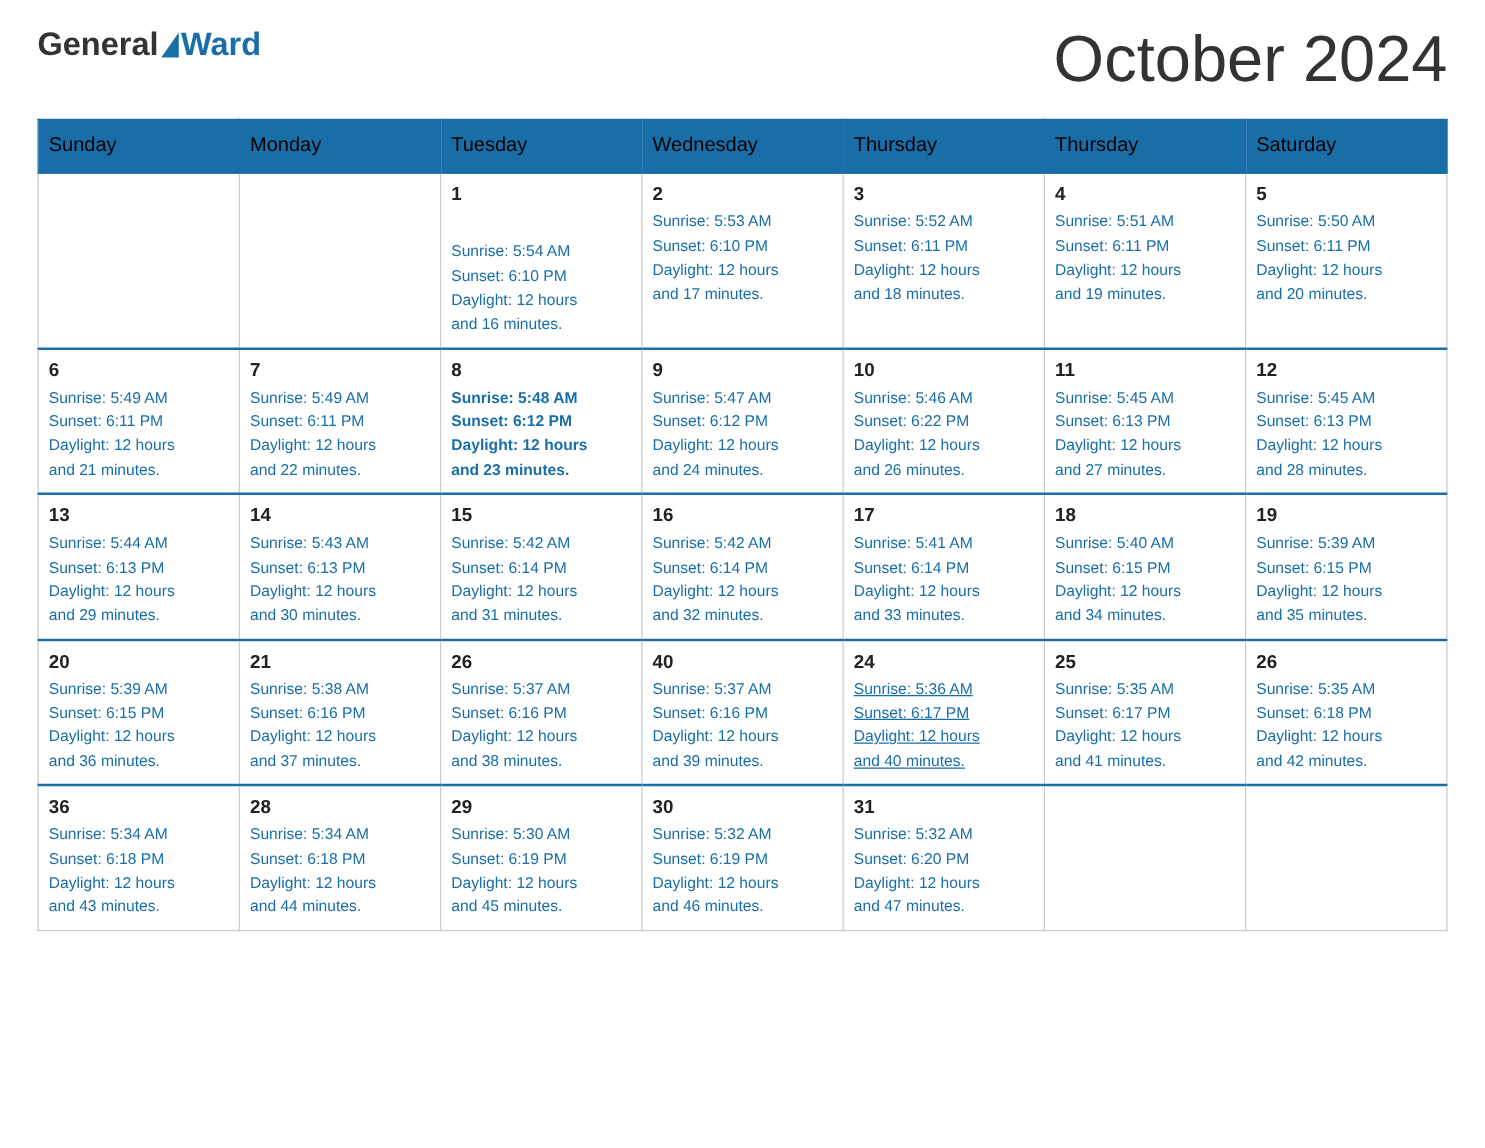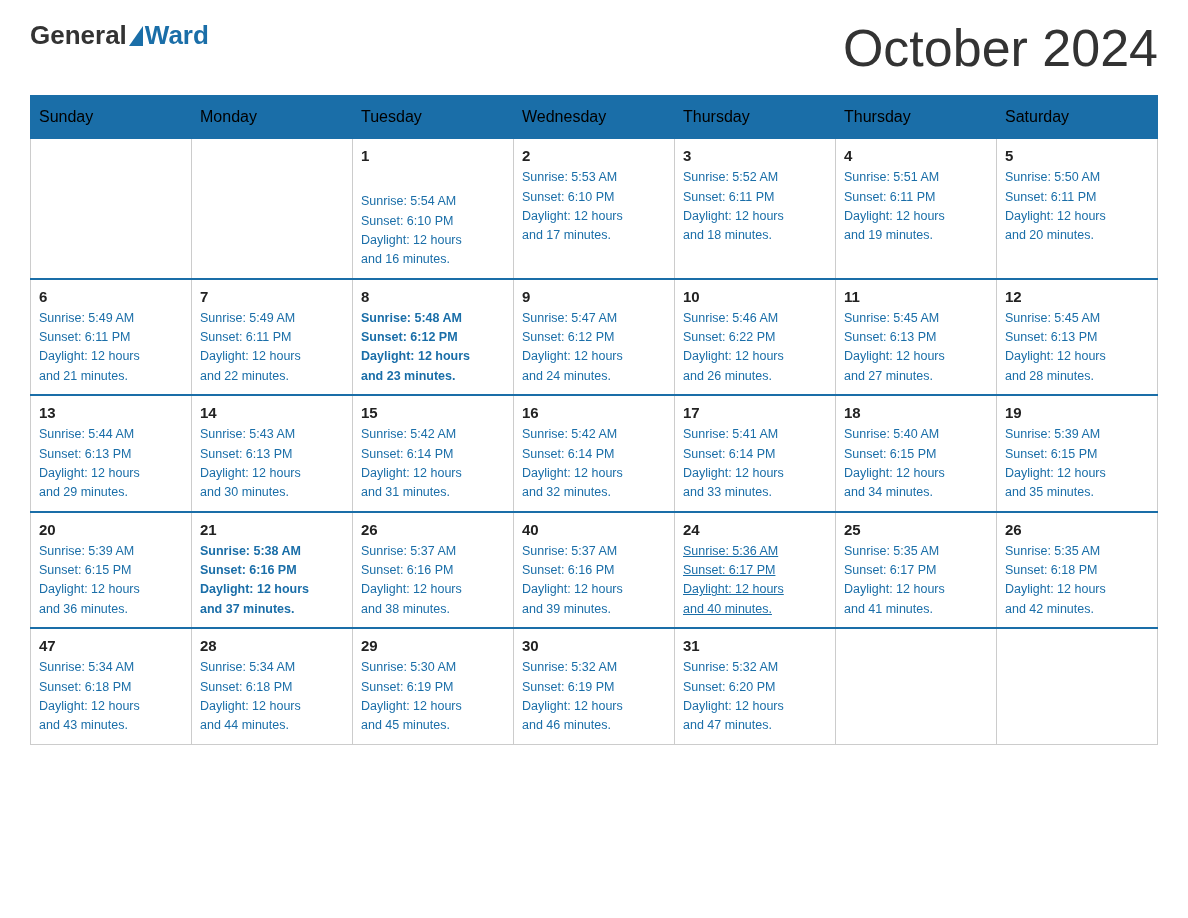--- a/index.html
+++ b/index.html
@@ -273,21 +273,21 @@
       <tr class="row-separator">
         <td>
           <span class="day-number">20</span>
           <div class="day-info" style="white-space: pre-line;">Sunrise: 5:39 AM
 Sunset: 6:15 PM
 Daylight: 12 hours
 and 36 minutes.</div>
         </td>
         <td>
           <span class="day-number">21</span>
-          <div class="day-info" style="white-space: pre-line; font-weight: bold;">Sunrise: 5:38 AM
+          <div class="day-info" style="white-space: pre-line;">Sunrise: 5:38 AM
 Sunset: 6:16 PM
 Daylight: 12 hours
 and 37 minutes.</div>
         </td>
         <td>
           <span class="day-number">26</span>
           <div class="day-info" style="white-space: pre-line;">Sunrise: 5:37 AM
 Sunset: 6:16 PM
 Daylight: 12 hours
 and 38 minutes.</div>
@@ -316,21 +316,21 @@
         <td>
           <span class="day-number">26</span>
           <div class="day-info" style="white-space: pre-line;">Sunrise: 5:35 AM
 Sunset: 6:18 PM
 Daylight: 12 hours
 and 42 minutes.</div>
         </td>
       </tr>
       <tr class="row-separator">
         <td>
-          <span class="day-number">47</span>
+          <span class="day-number">36</span>
           <div class="day-info" style="white-space: pre-line;">Sunrise: 5:34 AM
 Sunset: 6:18 PM
 Daylight: 12 hours
 and 43 minutes.</div>
         </td>
         <td>
           <span class="day-number">28</span>
           <div class="day-info" style="white-space: pre-line;">Sunrise: 5:34 AM
 Sunset: 6:18 PM
 Daylight: 12 hours

